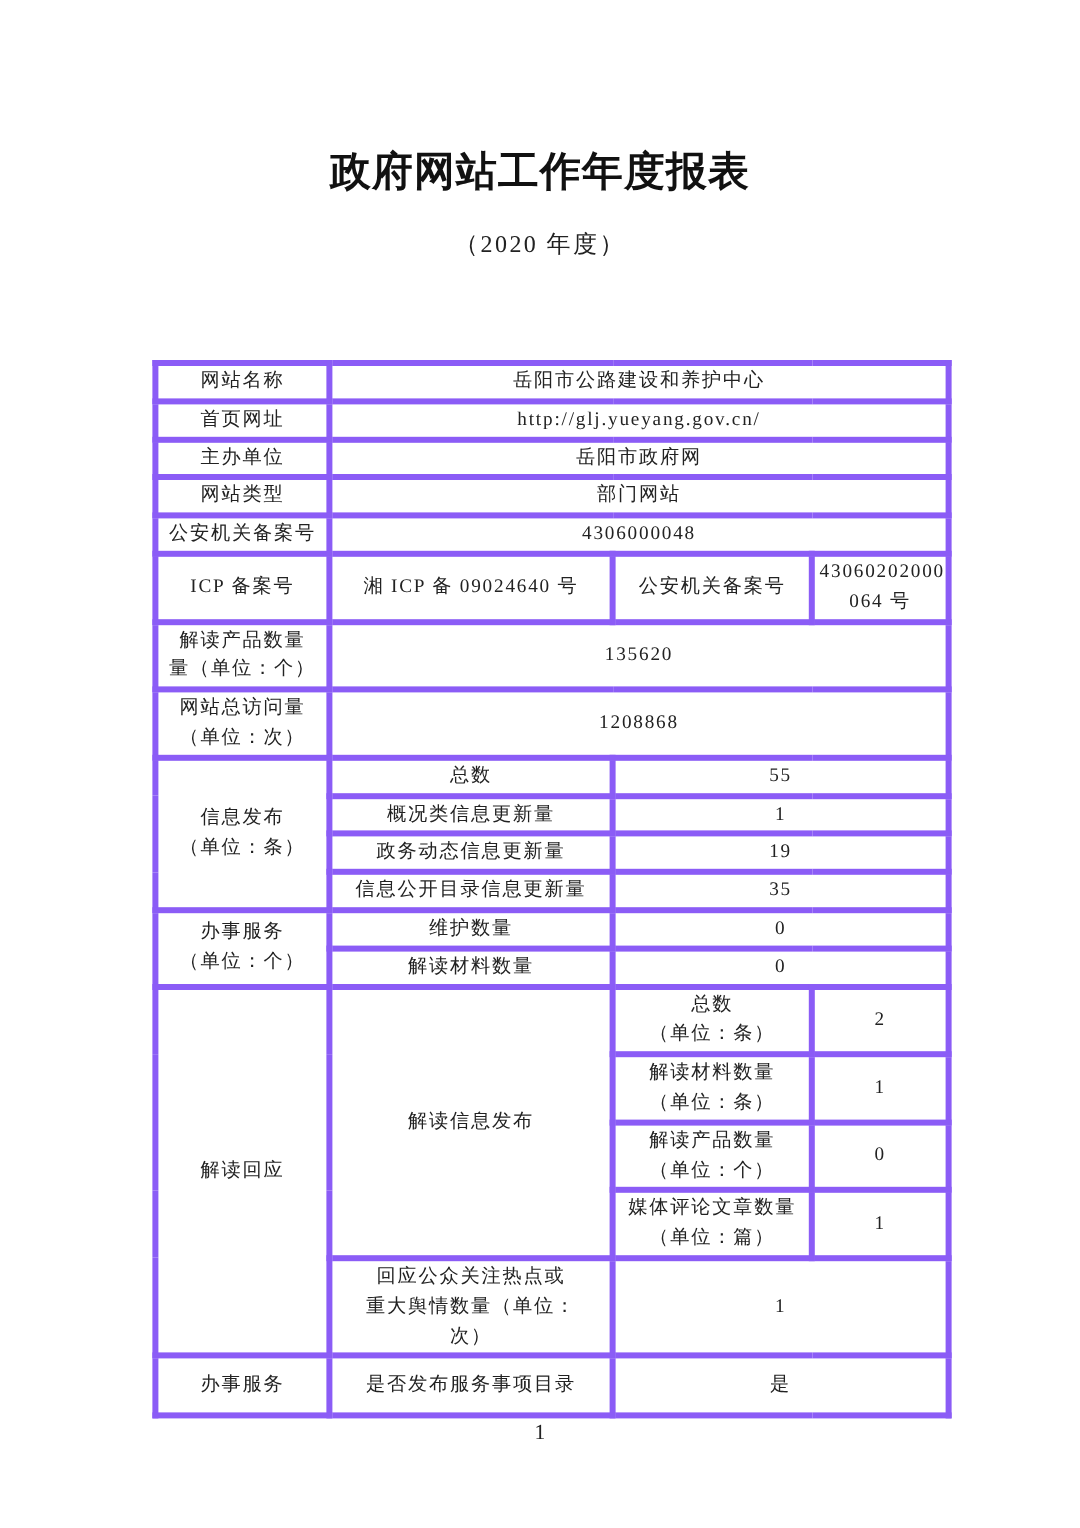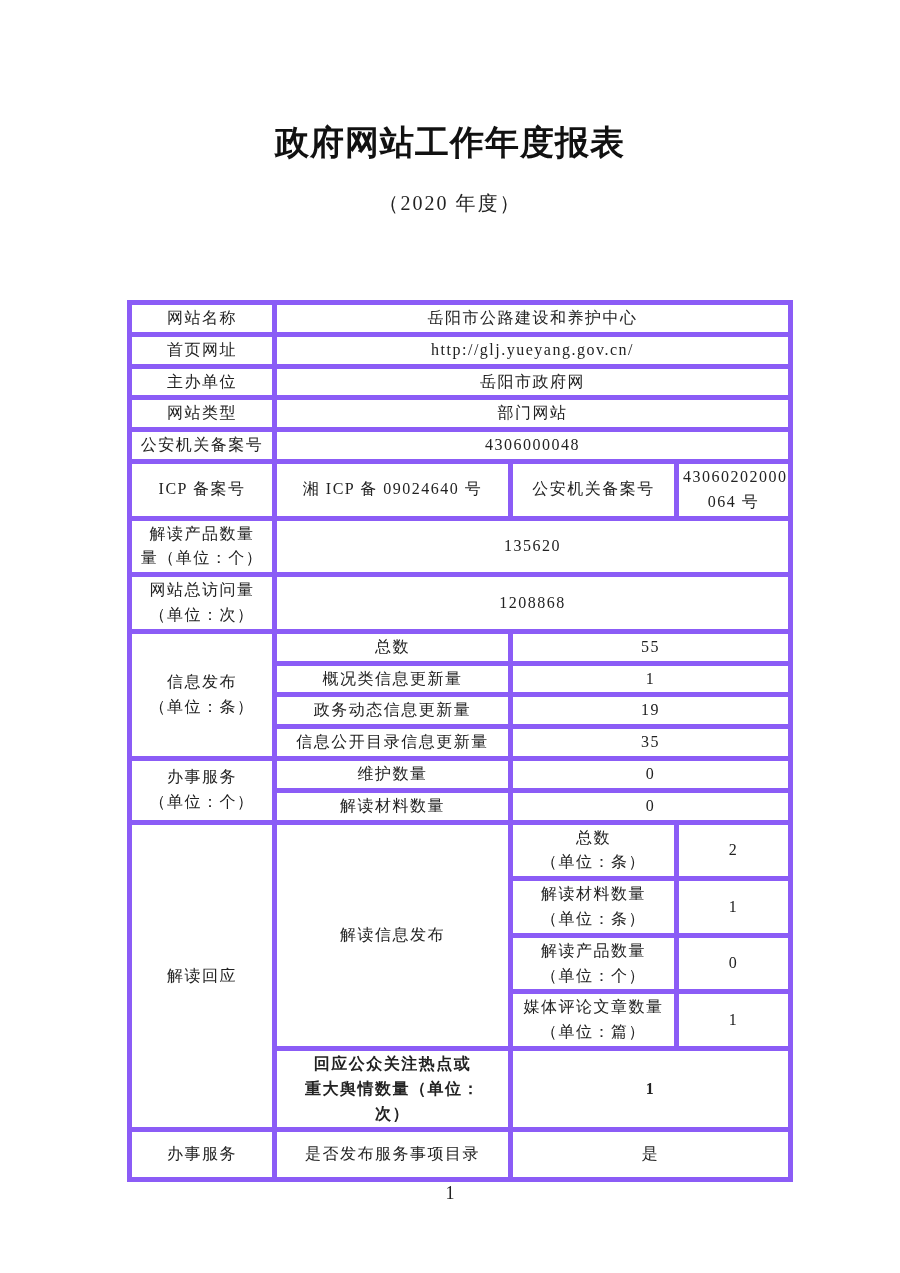--- a/index.html
+++ b/index.html
@@ -57,21 +57,21 @@
     padding: 1px 4px;
     white-space: pre-line;
     line-height: 1.55;
     color: #222;
   }
   td.num { letter-spacing: 0.5px; }
   tr.r31 { height: 31px; }
   tr.r52 { height: 52px; }
   tr.r55 { height: 55px; }
   tr.r56 { height: 56px; }
-  tr.r76 { height: 76px; font-weight: bold; }
+  tr.r76 { height: 76px; }
   tr.r50 { height: 50px; }
   td.bottom-align { vertical-align: bottom; padding-bottom: 5px; }
   .page-number {
     position: absolute;
     top: 1183px; left: 0;
     width: 900px;
     text-align: center;
     font-size: 18px;
     color: #222;
   }

